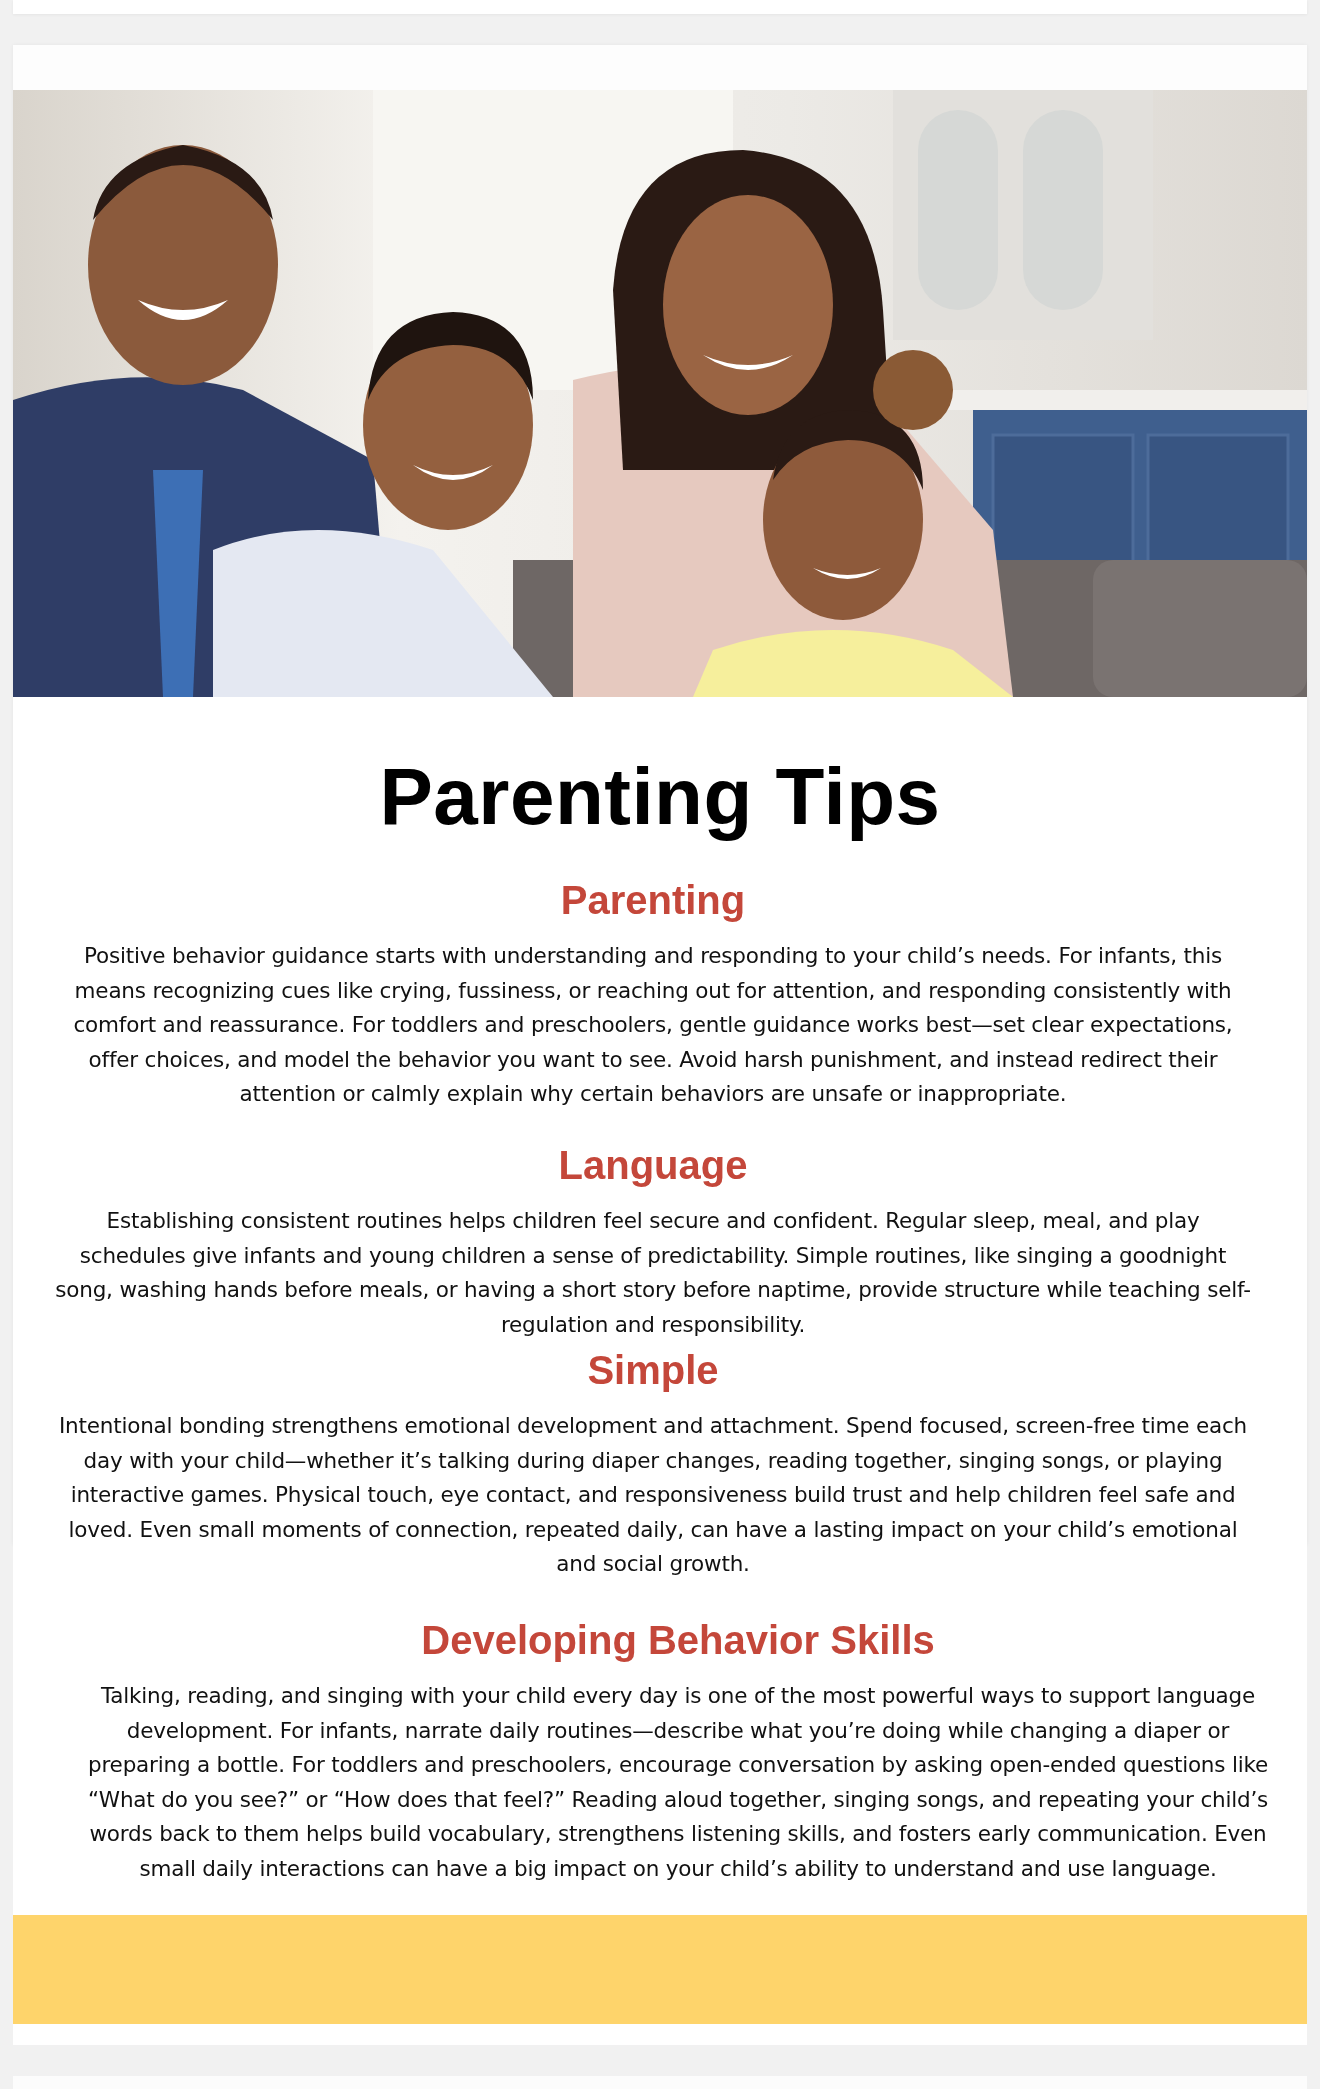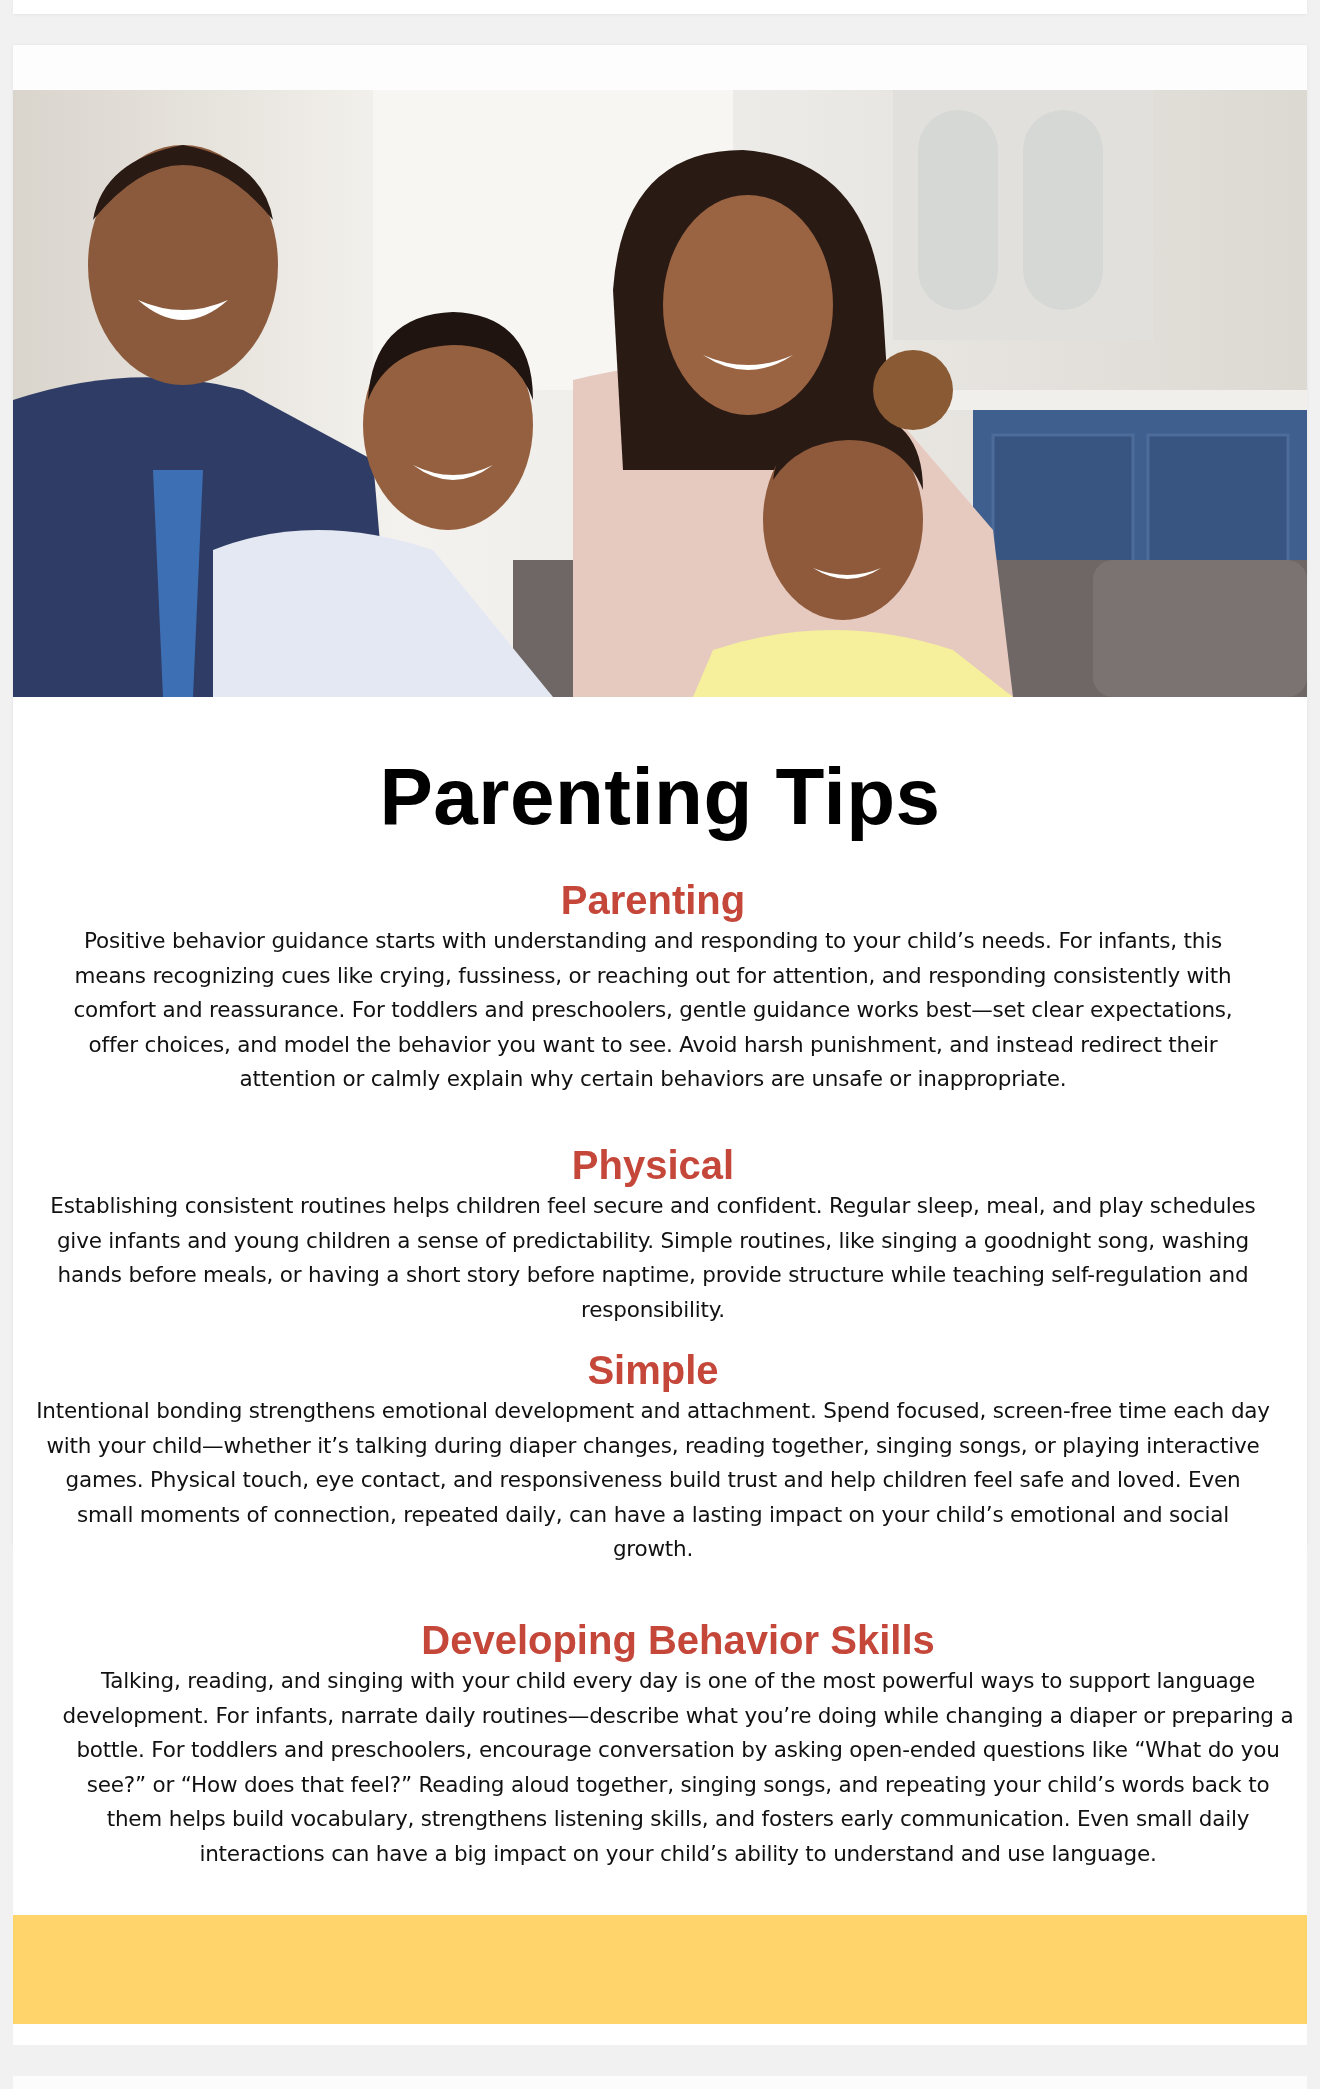--- a/index.html
+++ b/index.html
@@ -35,21 +35,21 @@
     font-family: "Liberation Sans", sans-serif; font-weight: 700;
     font-size: 80px; line-height: 90px; color: #000; letter-spacing: 0.5px;
     margin: 0;
   }
   .section { position: absolute; text-align: center; }
   .section h2 {
     margin: 0; font-family: "Liberation Sans", sans-serif; font-weight: 700;
     font-size: 40px; line-height: 46px; color: #c4473a;
   }
   .section p {
-    margin: 1px; font-family: "DejaVu Sans", sans-serif; font-size: 21.5px;
+    margin: 16px; font-family: "DejaVu Sans", sans-serif; font-size: 21.5px;
     line-height: 34.6px; color: #111; letter-spacing: -0.2px;
   }
   .sec-behavior { left: 30px; width: 1220px; top: 180px; }
   .sec-routines { left: 22px; width: 1236px; top: 445px; }
   .sec-bonding  { left: 22px; width: 1236px; top: 650px; }
   .sec-language { left: 45px; width: 1240px; top: 920px; }
   .sec-behavior p { padding: 0 10px; }
   .yellow-band {
     position: absolute; left: 0; top: 1870px; width: 1294px; height: 109px;
     background: #fed46b;
@@ -113,21 +113,21 @@
 
   <div class="content">
     <h1 class="title">Parenting Tips</h1>
 
     <div class="section sec-behavior">
       <h2>Parenting</h2>
       <p>Positive behavior guidance starts with understanding and responding to your child’s needs. For infants, this means recognizing cues like crying, fussiness, or reaching out for attention, and responding consistently with comfort and reassurance. For toddlers and preschoolers, gentle guidance works best—set clear expectations, offer choices, and model the behavior you want to see. Avoid harsh punishment, and instead redirect their attention or calmly explain why certain behaviors are unsafe or inappropriate.</p>
     </div>
 
     <div class="section sec-routines">
-      <h2>Physical</h2>
+      <h2>Language</h2>
       <p>Establishing consistent routines helps children feel secure and confident. Regular sleep, meal, and play schedules give infants and young children a sense of predictability. Simple routines, like singing a goodnight song, washing hands before meals, or having a short story before naptime, provide structure while teaching self-regulation and responsibility.</p>
     </div>
 
     <div class="section sec-bonding">
       <h2>Simple</h2>
       <p>Intentional bonding strengthens emotional development and attachment. Spend focused, screen-free time each day with your child—whether it’s talking during diaper changes, reading together, singing songs, or playing interactive games. Physical touch, eye contact, and responsiveness build trust and help children feel safe and loved. Even small moments of connection, repeated daily, can have a lasting impact on your child’s emotional and social growth.</p>
     </div>
 
     <div class="section sec-language">
       <h2>Developing Behavior Skills</h2>

